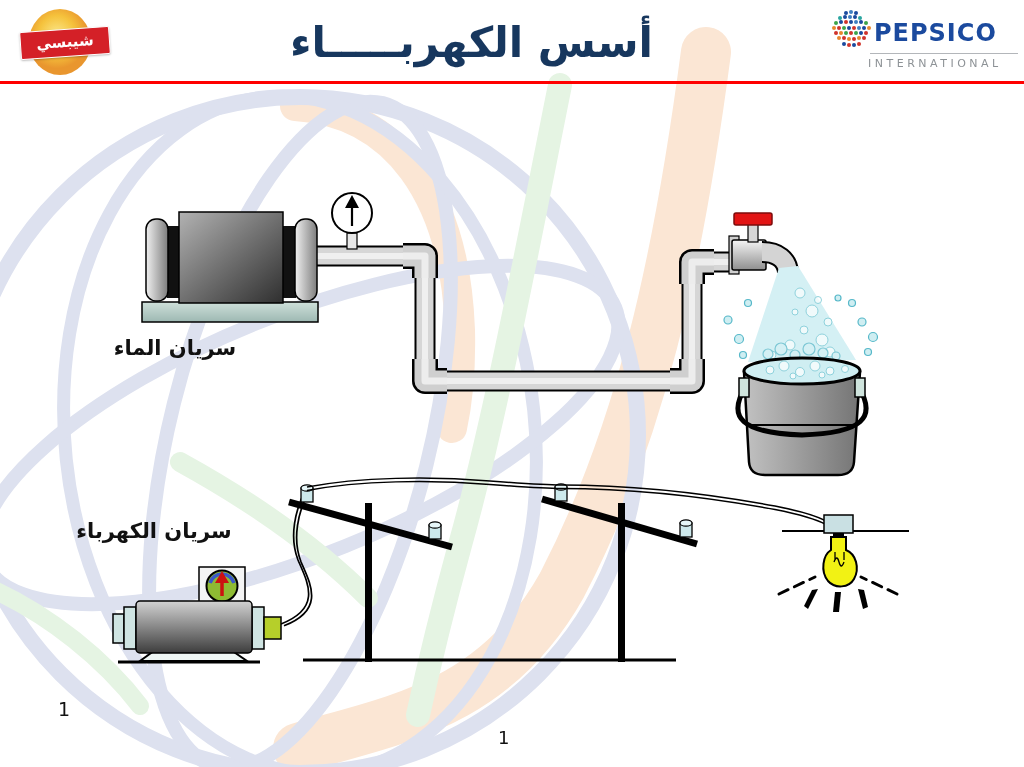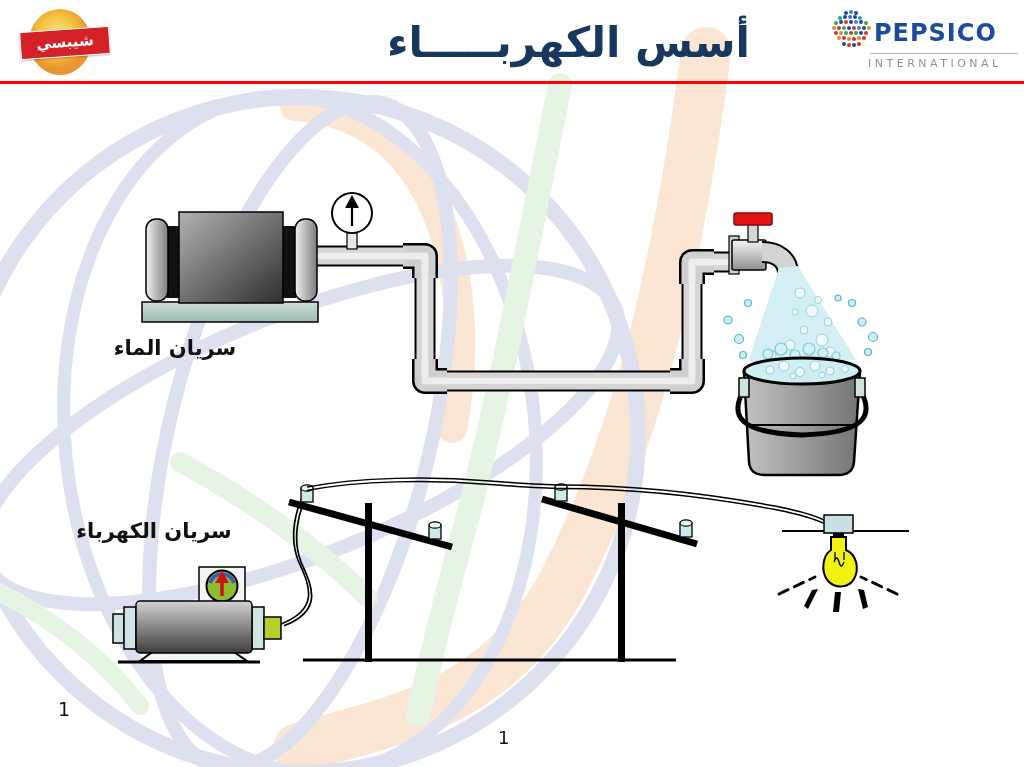--- a/index.html
+++ b/index.html
@@ -3,21 +3,21 @@
 <meta charset="utf-8">
 <style>
   html,body{margin:0;padding:0;background:#888;}
   #slide{
     position:relative;width:1024px;height:767px;background:#fff;overflow:hidden;
     font-family:"DejaVu Sans","Liberation Sans",sans-serif;
   }
   .abs{position:absolute;}
   
   #title{
-    left:290px;top:14px;width:460px;text-align:right;
+    left:290px;top:14px;width:460px;text-align:left;
     font-size:42px;font-weight:bold;color:var(--title-navy,#17375E);
     direction:rtl;line-height:58px;
   }
   #divider{left:0;top:81px;width:1024px;height:3px;background:var(--divider-red,#FF0000);}
   
   #chipsy{left:12px;top:3px;width:110px;height:74px;}
   #chipsy-banner{
     left:8px;top:26px;width:88px;height:26px;background:var(--chipsy-red,#D42027);
     transform:rotate(-4deg);border:1px solid #fff;border-radius:2px;
     color:#fff;font-weight:bold;font-size:15px;text-align:center;line-height:25px;

